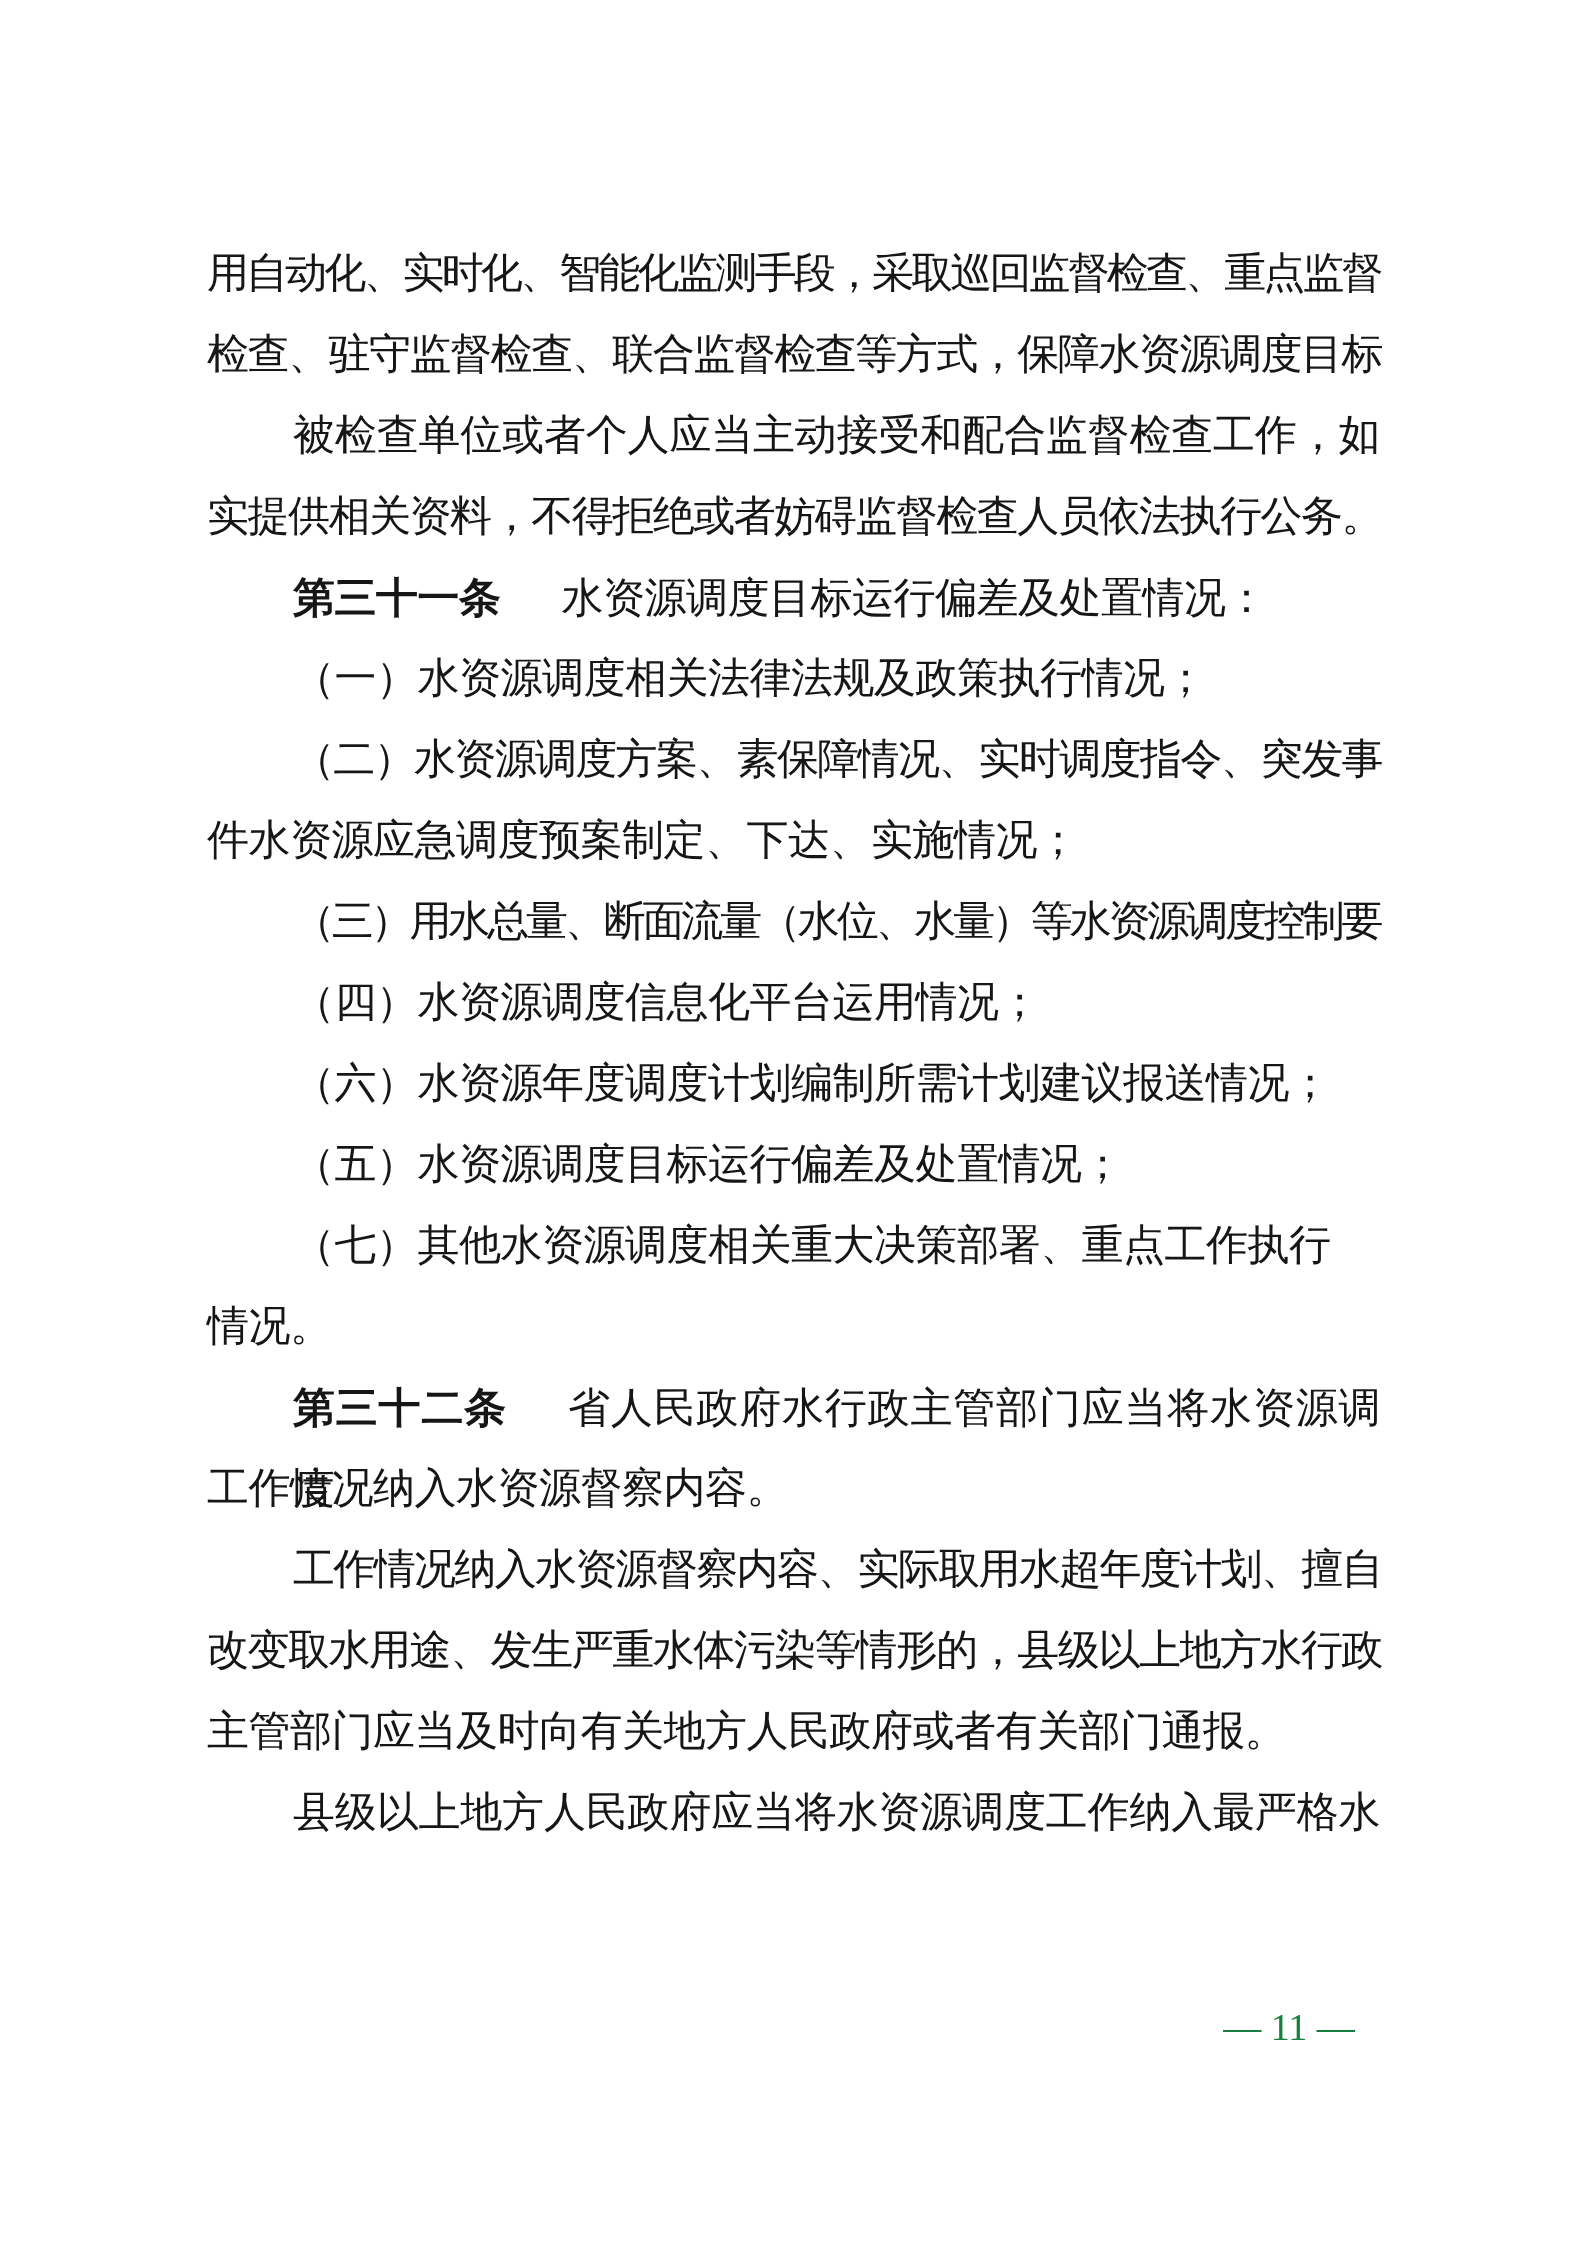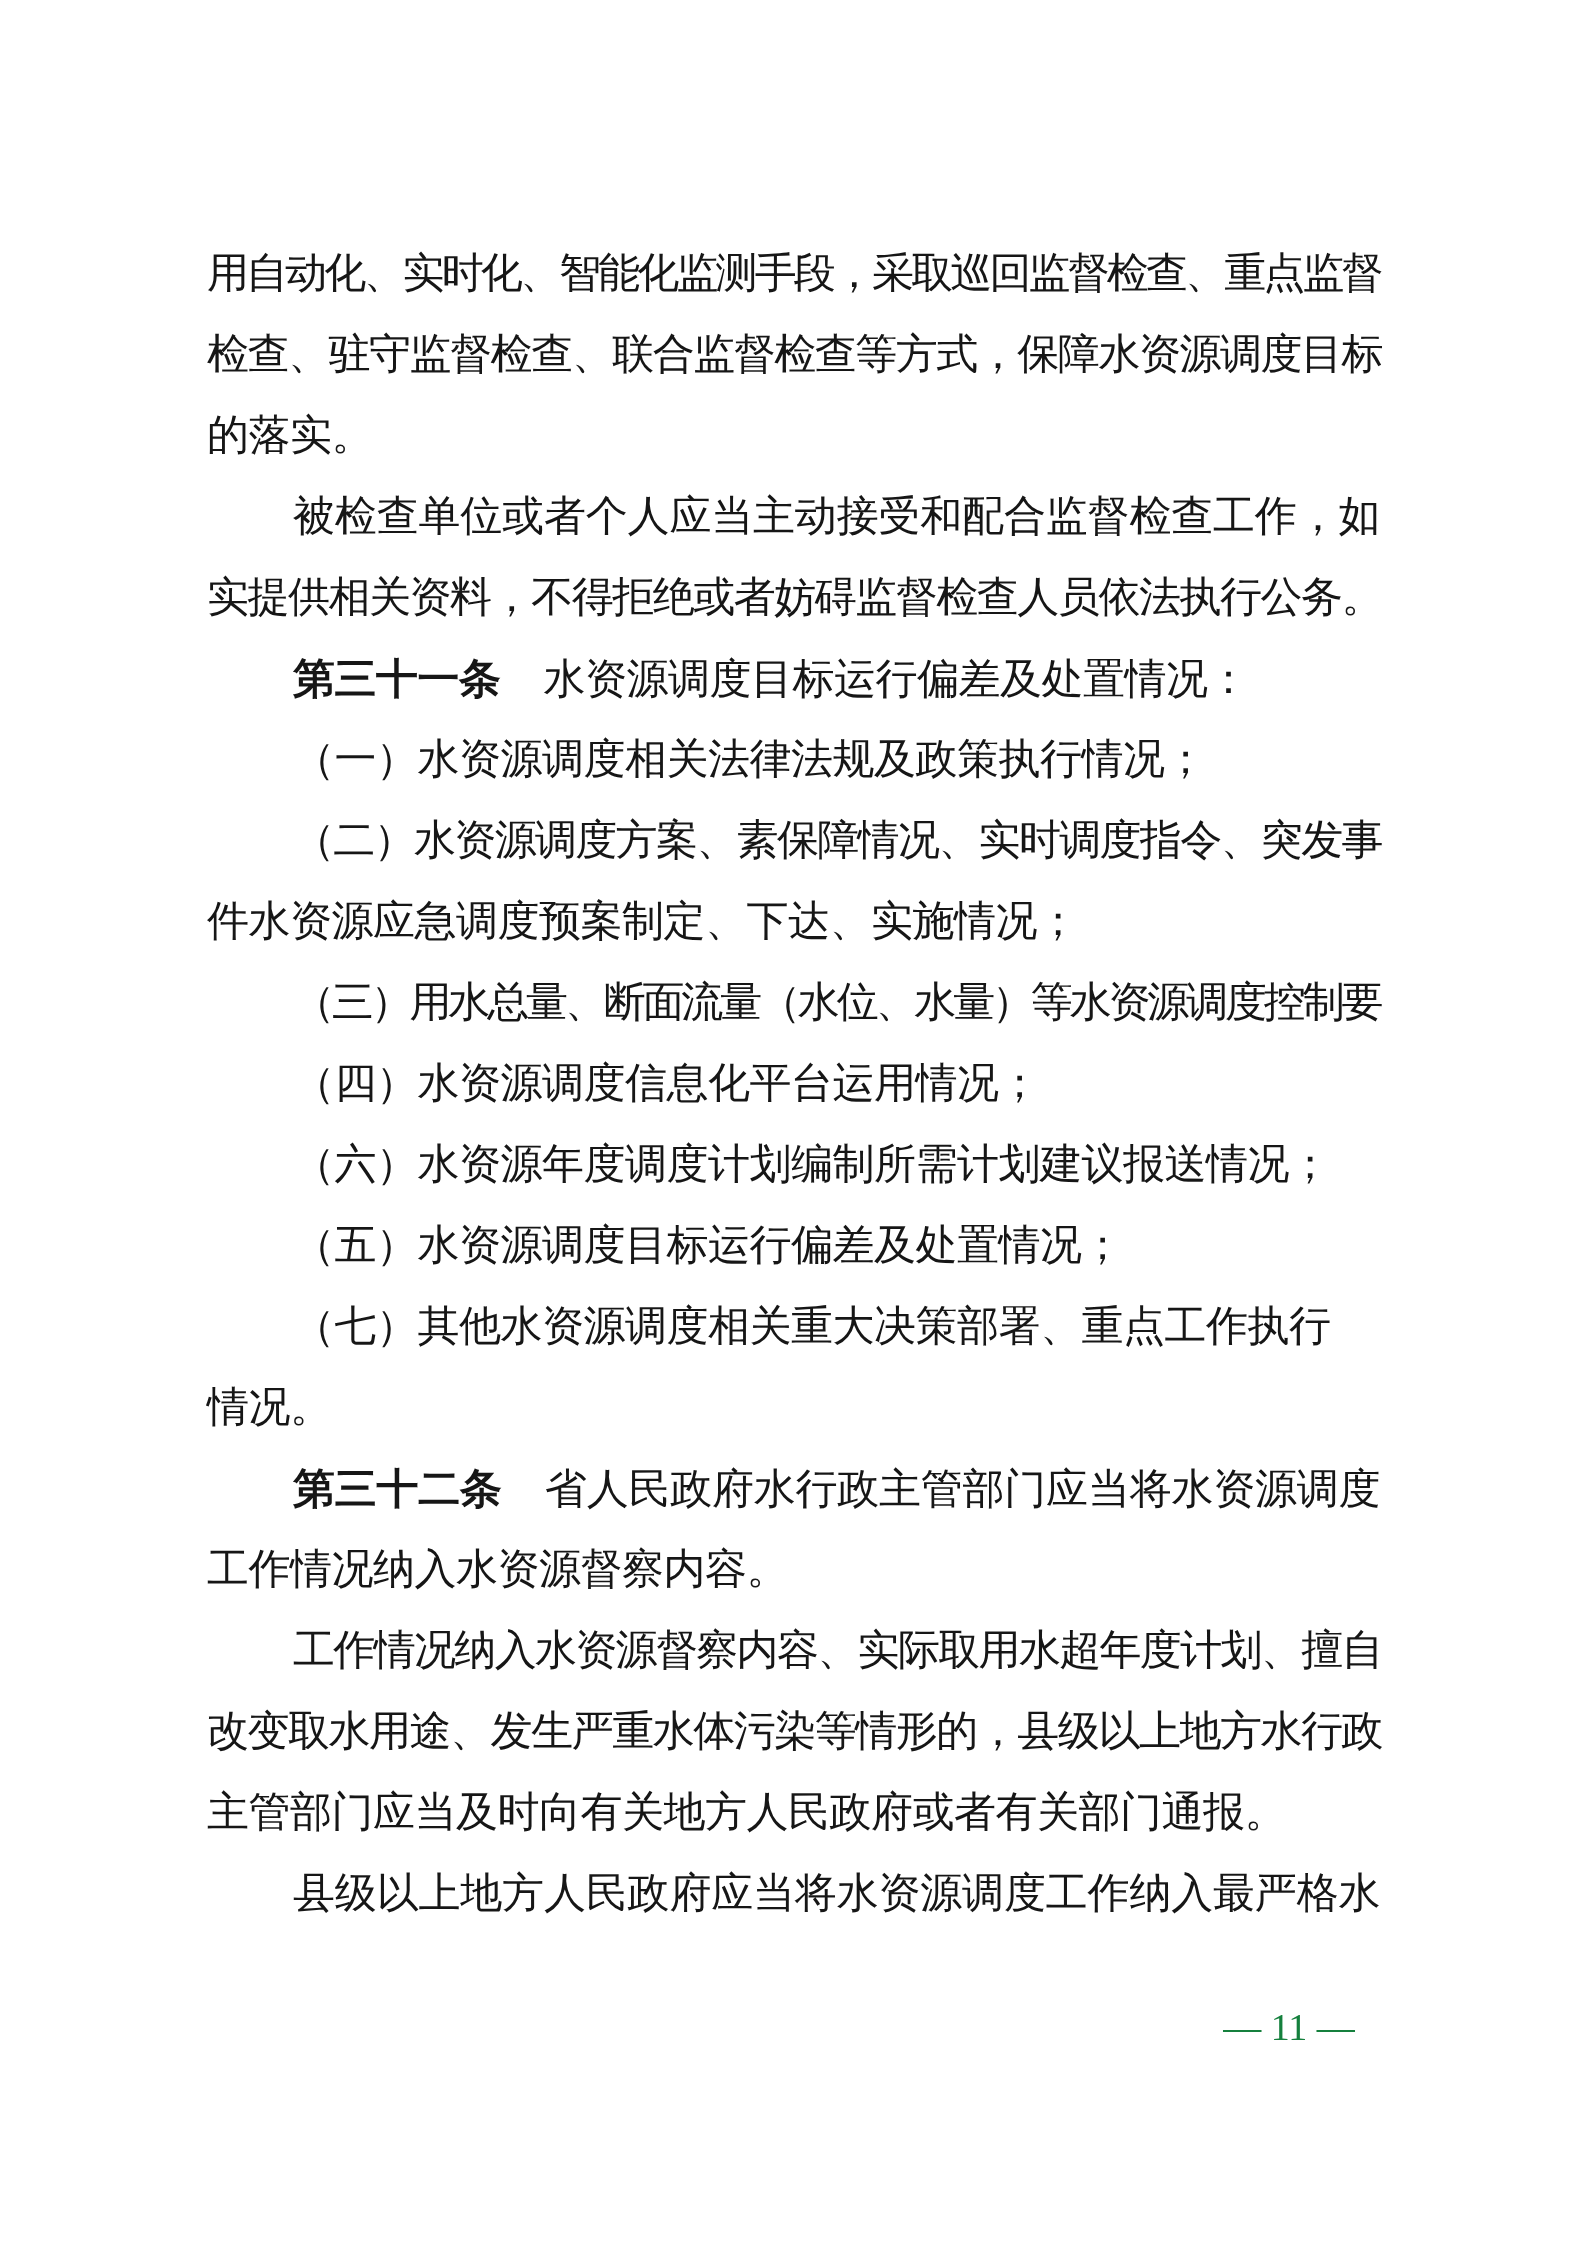--- a/index.html
+++ b/index.html
@@ -33,21 +33,21 @@
   .indent { padding-left: 86px; }
   .fill {
     text-align: justify;
     text-justify: inter-character;
     text-align-last: justify;
   }
   .tight { letter-spacing: -3.5px; }
   .art {
     font-weight: 700;
     font-family: "Liberation Sans", "DejaVu Sans", sans-serif;
-    margin-right: 43px;
+    margin-right: 61px;
     letter-spacing: -0.5px;
   }
   .footer {
     position: absolute;
     left: 1214px;
     top: 2004px;
     width: 150px;
     height: 46px;
     line-height: 46px;
     text-align: center;
@@ -56,21 +56,20 @@
     white-space: nowrap;
   }
 </style>
 </head>
 <body>
 
 <div class="page">
   <div class="text-block">
     <div class="line fill tight">用自动化、实时化、智能化监测手段，采取巡回监督检查、重点监督</div>
     <div class="line fill tight">检查、驻守监督检查、联合监督检查等方式，保障水资源调度目标</div>
-    <div class="line">的落实。</div>
     <div class="line indent fill">被检查单位或者个人应当主动接受和配合监督检查工作，如</div>
     <div class="line fill tight">实提供相关资料，不得拒绝或者妨碍监督检查人员依法执行公务。</div>
     <div class="line indent"><span class="art">第三十一条</span><span>水资源调度目标运行偏差及处置情况：</span></div>
     <div class="line indent">（一）水资源调度相关法律法规及政策执行情况；</div>
     <div class="line indent fill tight">（二）水资源调度方案、素保障情况、实时调度指令、突发事</div>
     <div class="line">件水资源应急调度预案制定、下达、实施情况；</div>
     <div class="line indent fill tight">（三）用水总量、断面流量（水位、水量）等水资源调度控制要</div>
     <div class="line indent">（四）水资源调度信息化平台运用情况；</div>
     <div class="line indent">（六）水资源年度调度计划编制所需计划建议报送情况；</div>
     <div class="line indent">（五）水资源调度目标运行偏差及处置情况；</div>

